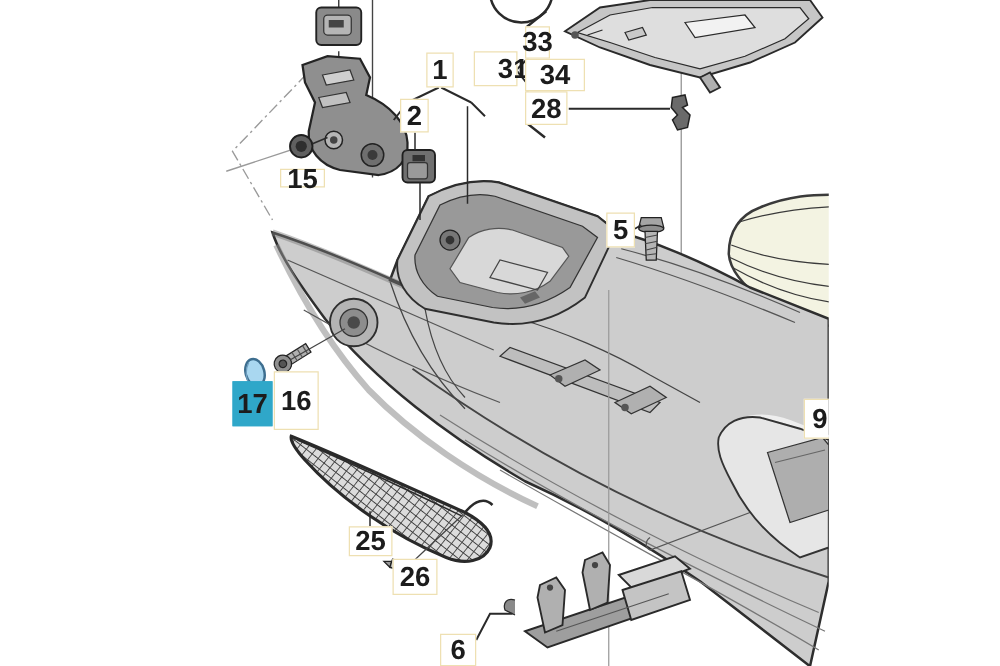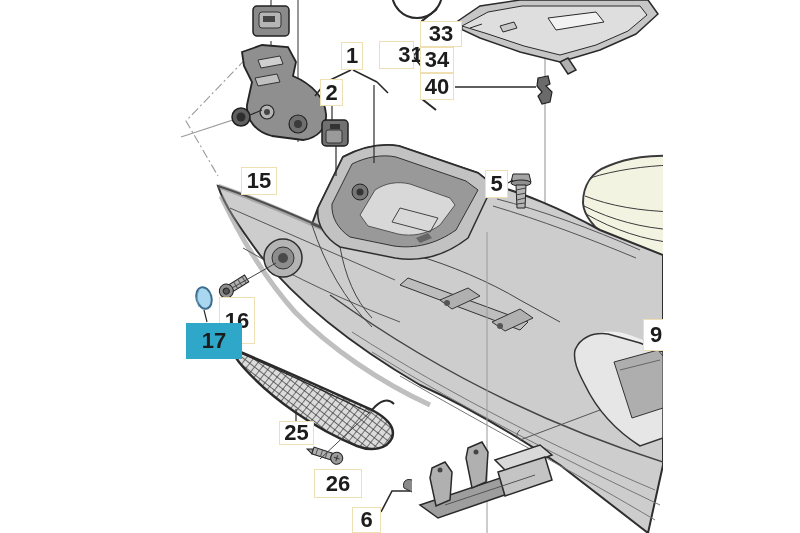--- a/index.html
+++ b/index.html
@@ -205,26 +205,26 @@
       <line x1="204" y1="310" x2="207" y2="322" stroke-width="1.2"></line>
       <line x1="296" y1="421" x2="296" y2="409" stroke-width="1.2"></line>
       <line x1="370" y1="412" x2="320" y2="459" stroke-width="1" stroke="#444"></line>
       <path d="M381,512 L392,491 L410,491"></path>
     </g>
   </svg>
 
   <div class="callout" style="left:341px;top:42px;width:22px;height:28px;">1</div>
   <div class="callout" style="left:320px;top:79px;width:23px;height:27px;">2</div>
   <div class="callout" style="left:379px;top:41px;width:35px;height:28px;padding-left:28px;">31</div>
-  <div class="callout" style="left:420px;top:21px;width:42px;height:26px;">33</div>
-  <div class="callout" style="left:420px;top:47px;width:34px;height:26px;">34</div>
-  <div class="callout" style="left:420px;top:73px;width:34px;height:27px;">40</div>
-  <div class="callout" style="left:241px;top:135px;width:36px;height:28px;margin-top:32px;">15</div>
+  <div class="callout" style="left:420px;top:21px;width:20px;height:26px;">33</div>
+  <div class="callout" style="left:420px;top:47px;width:48px;height:26px;">34</div>
+  <div class="callout" style="left:420px;top:73px;width:34px;height:27px;">28</div>
+  <div class="callout" style="left:224px;top:135px;width:36px;height:15px;">15</div>
   <div class="callout" style="left:485px;top:170px;width:23px;height:28px;">5</div>
   <div class="callout" style="left:219px;top:297px;width:36px;height:47px;">16</div>
-  <div class="callout highlighted" style="left:186px;top:323px;width:56px;height:36px;">17</div>
+  <div class="callout highlighted" style="left:186px;top:305px;width:32px;height:36px;">17</div>
   <div class="callout" style="left:279px;top:421px;width:35px;height:24px;">25</div>
-  <div class="callout" style="left:314px;top:469px;width:48px;height:29px;">26</div>
+  <div class="callout" style="left:314px;top:447px;width:36px;height:29px;">26</div>
   <div class="callout" style="left:352px;top:507px;width:29px;height:26px;">6</div>
   <div class="callout" style="left:643px;top:319px;width:26px;height:32px;">9</div>
 
  </div>
 </div>
 
 </body></html>

